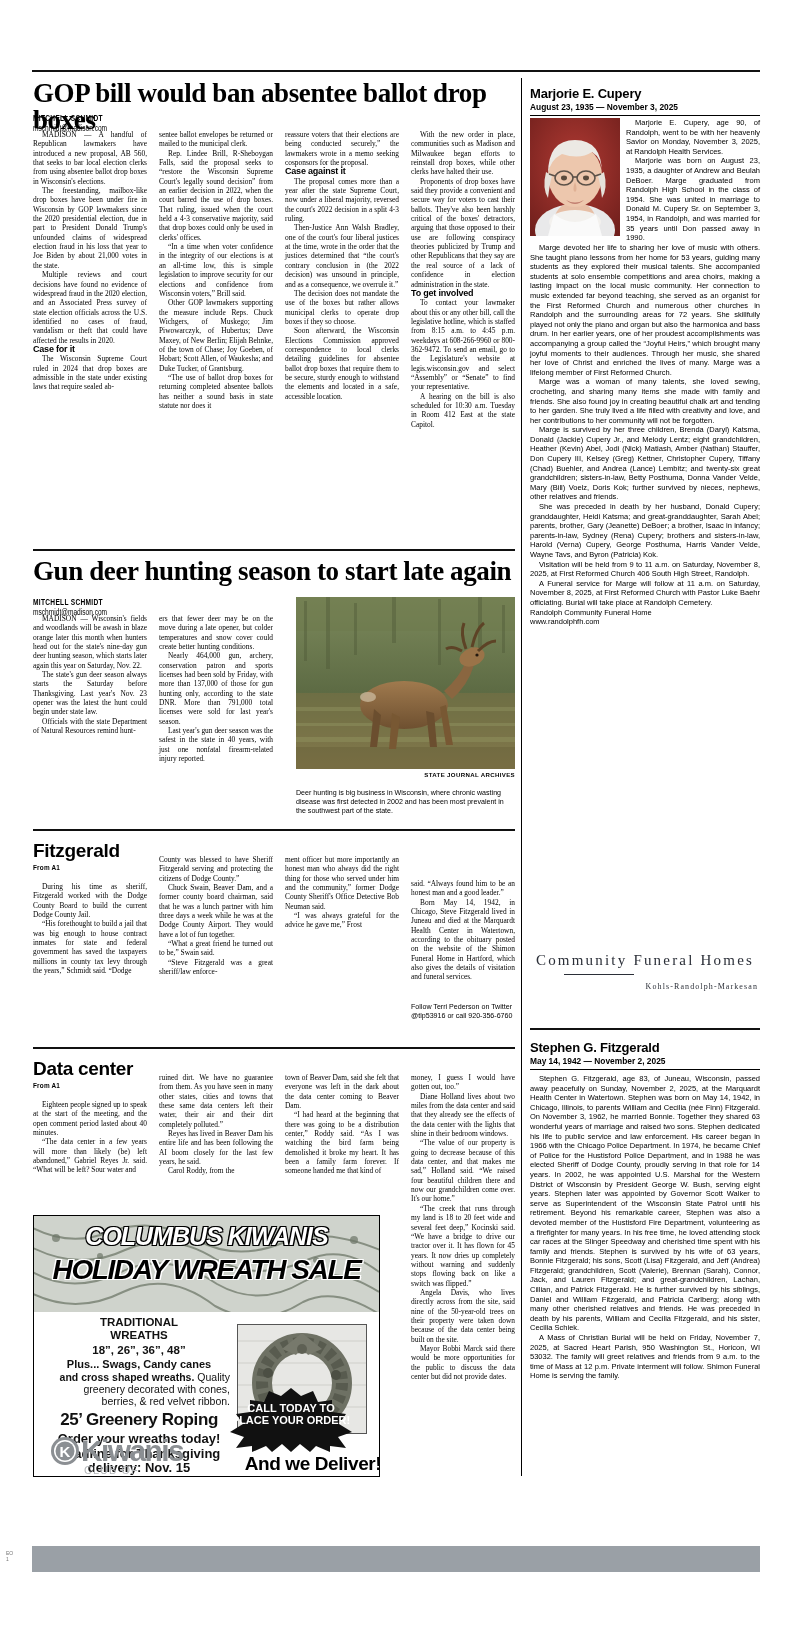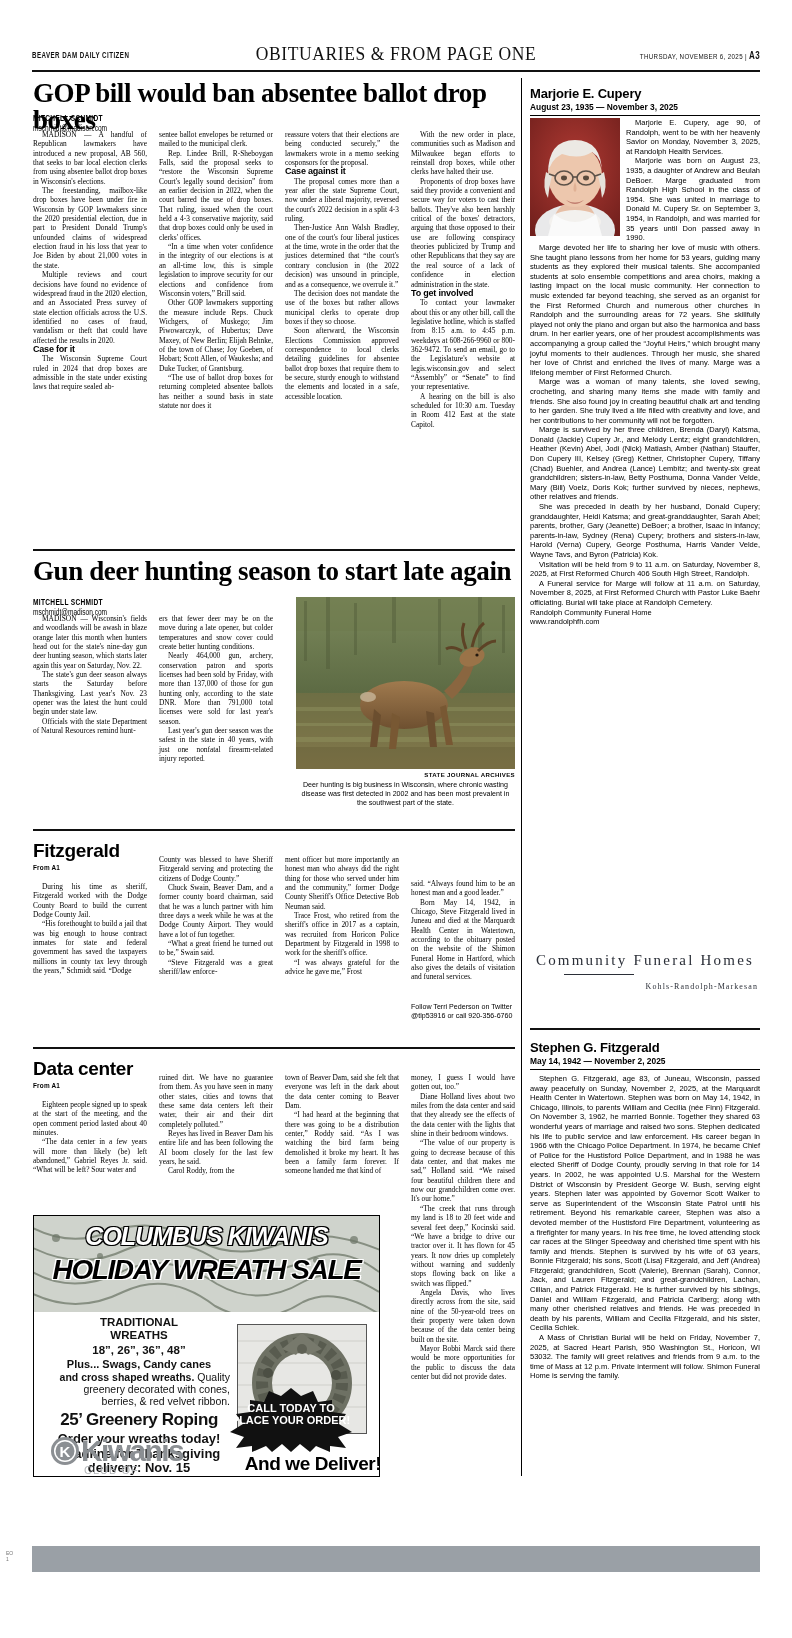--- a/index.html
+++ b/index.html
@@ -97,29 +97,20 @@
       letter-spacing:1px;}
   .bottombar{position:absolute;left:32px;bottom:66px;width:728px;height:26px;background:#9aa0a6;}
   .foldmark{position:absolute;left:6px;bottom:76px;font-size:5px;color:#777;
       font-family:"Liberation Sans",sans-serif;line-height:6px;}
 </style>
 </head>
 <body>
 
 <div class="page">
 
-  <div class="masthead">
-    <div class="mh-left">BEAVER DAM DAILY CITIZEN</div>
-    <div class="mh-center">OBITUARIES &amp; FROM PAGE ONE</div>
-    <div class="mh-right">
-      <span>THURSDAY, NOVEMBER 6, 2025</span>
-      <span>|</span>
-      <b>A3</b>
-    </div>
-  </div>
   <div class="rule-head"></div>
 
   <div class="vrule" style="left:521px;top:78px;height:1398px;"></div>
 
   <div class="hl hl-main" style="position:absolute;left:33px;top:80px;width:480px;">GOP bill would ban absentee ballot drop boxes</div>
 
   <div style="position:absolute;left:33px;top:113px;">
     <div class="byline">MITCHELL SCHMIDT</div>
     <div class="byemail" style="margin-top:3px;">mschmidt@madison.com</div>
   </div>
@@ -219,41 +210,40 @@
       <path d="M148 94 q16 -14 22 -30 l8 4 q-6 20 -22 34 z" fill="#8a6640"></path>
       <ellipse cx="176" cy="60" rx="13" ry="9" transform="rotate(-22 176 60)" fill="#9a7348"></ellipse>
       <path d="M170 52 q-6 -16 -2 -26 M176 50 q4 -18 12 -24 M182 54 q10 -10 18 -10" stroke="#5d4326" stroke-width="3" fill="none"></path>
       <path d="M166 54 q-10 -6 -16 -2" stroke="#5d4326" stroke-width="3" fill="none"></path>
       <circle cx="181" cy="58" r="1.6" fill="#23180e"></circle>
       <ellipse cx="72" cy="100" rx="8" ry="5" fill="#c8b79a" opacity="0.8"></ellipse>
     </svg>
   </div>
   <div style="position:absolute;left:296px;top:771px;width:219px;">
     <span class="credit">STATE JOURNAL ARCHIVES</span>
-    <div class="cap" style="position:static;margin-top:3px;text-align:center;">Deer hunting is big business in Wisconsin, where chronic wasting disease was first detected in 2002 and has been most prevalent in the southwest part of the state.</div>
+    <div class="cap" style="position:static;margin-top:11px;">Deer hunting is big business in Wisconsin, where chronic wasting disease was first detected in 2002 and has been most prevalent in the southwest part of the state.</div>
   </div>
 
   <div class="hr-thick" style="left:33px;top:829px;width:482px;"></div>
 
   <div class="hl-jump" style="position:absolute;left:33px;top:840px;width:120px;">Fitzgerald</div>
   <div class="fromline" style="position:absolute;left:33px;top:864px;">From A1</div>
 
   <div class="col" style="left:33px;top:882px;width:114px;">
     <p>During his time as sheriff, Fitzgerald worked with the Dodge County Board to build the current Dodge County Jail.</p>
     <p>“His forethought to build a jail that was big enough to house contract inmates for state and federal government has saved the taxpayers millions in county tax levy through the years,” Schmidt said. “Dodge</p>
   </div>
   <div class="col" style="left:159px;top:855px;width:114px;">
     <p class="noind">County was blessed to have Sheriff Fitzgerald serving and protecting the citizens of Dodge County.”</p>
     <p>Chuck Swain, Beaver Dam, and a former county board chairman, said that he was a lunch partner with him three days a week while he was at the Dodge County Airport. They would have a lot of fun together.</p>
     <p>“What a great friend he turned out to be,” Swain said.</p>
     <p>“Steve Fitzgerald was a great sheriff/law enforce-</p>
   </div>
   <div class="col" style="left:285px;top:855px;width:114px;">
     <p class="noind">ment officer but more importantly an honest man who always did the right thing for those who served under him and the community,” former Dodge County Sheriff's Office Detective Bob Neuman said.</p>
-    <p>Trace Frost, who retired from the sheriff's office in 2017 as a captain, was recruited from Horicon Police Department by Fitzgerald in 1998 to work for the sheriff's office.</p>
     <p>“I was always grateful for the advice he gave me,” Frost</p>
   </div>
   <div class="col" style="left:411px;top:855px;width:104px;margin-top:24px;">
     <p class="noind">said. “Always found him to be an honest man and a good leader.”</p>
     <p>Born May 14, 1942, in Chicago, Steve Fitzgerald lived in Juneau and died at the Marquardt Health Center in Watertown, according to the obituary posted on the website of the Shimon Funeral Home in Hartford, which also gives the details of visitation and funeral services.</p>
   </div>
   <div class="cap" style="left:411px;top:1003px;width:104px;line-height:9.4px;">Follow Terri Pederson on Twitter @tlp53916 or call 920-356-6760</div>
 
   <div class="hr-thick" style="left:33px;top:1047px;width:482px;"></div>
 

